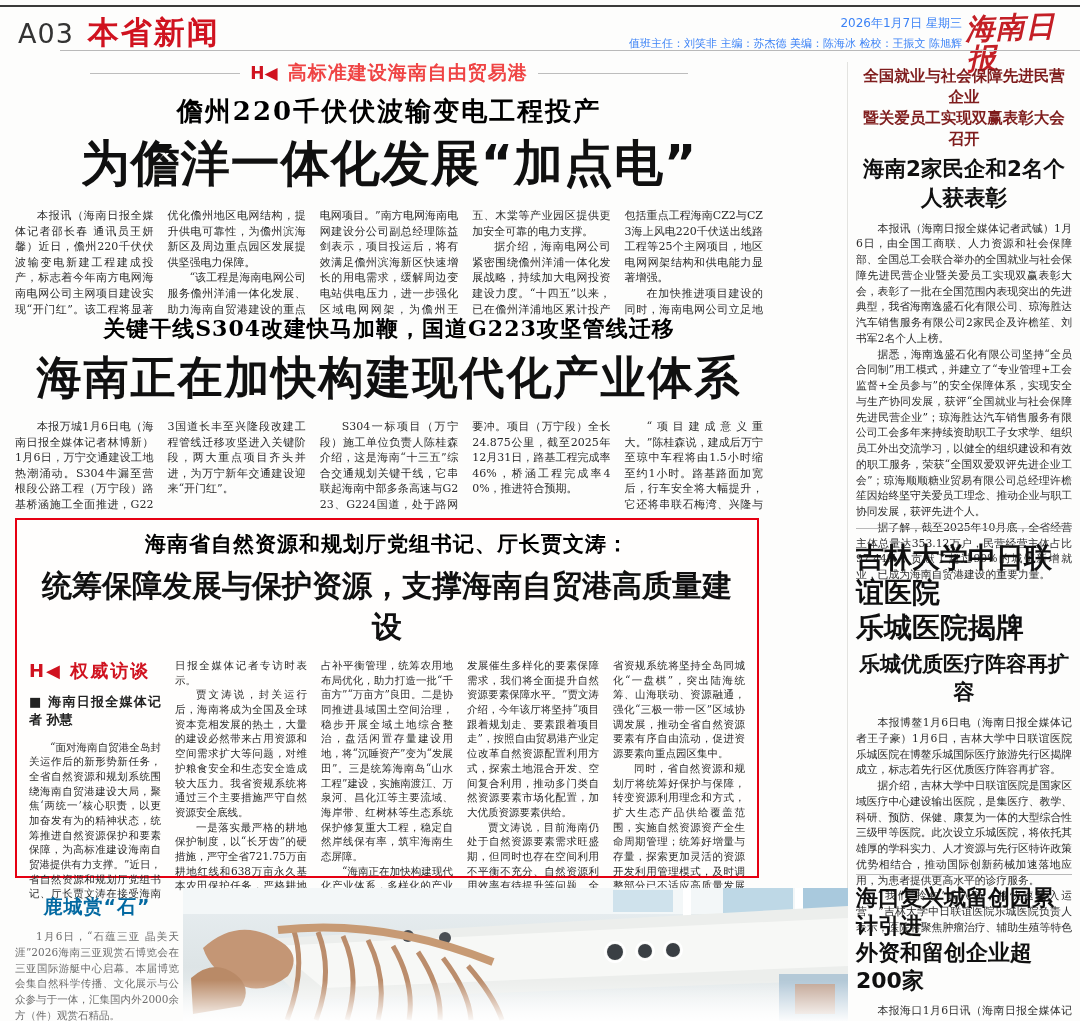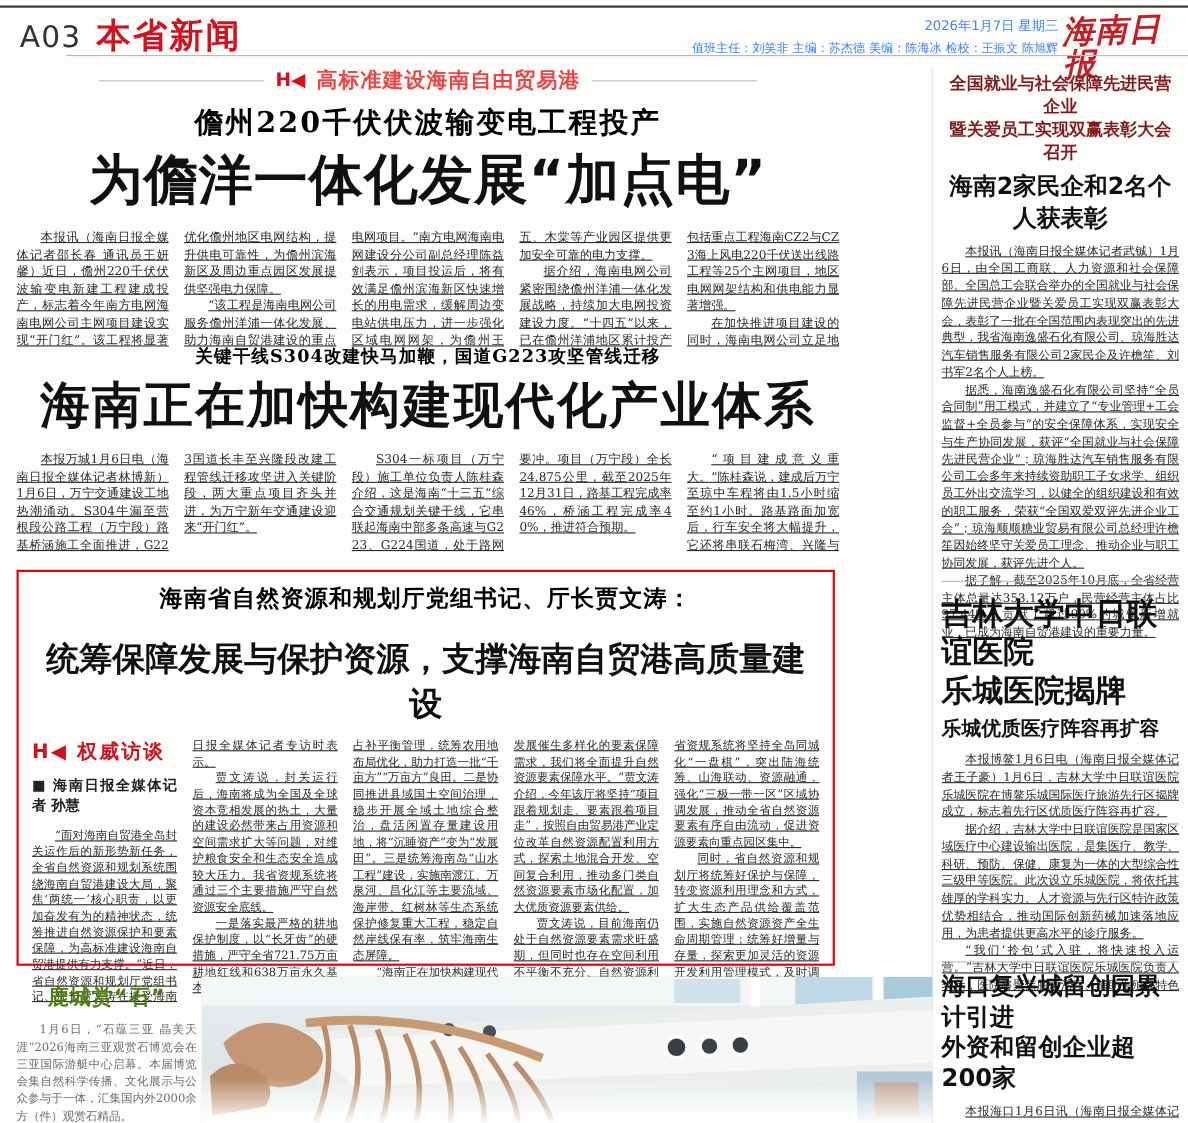--- a/index.html
+++ b/index.html
@@ -23,64 +23,64 @@
   .v-divider{left:847px;top:62px;width:1px;height:959px;background:#e3e3e0;}
 
   
   .kicker-row{display:flex;align-items:center;justify-content:center;gap:10px;}
   .kicker-line{flex:0 0 150px;height:1px;background:#bdbdbd;}
   .logo-mark{color:#d0121f;font-weight:900;font-family:"DejaVu Sans",sans-serif;font-size:17px;}
   .kicker-red{color:#ef4444;font-weight:900;font-size:19px;font-family:"DejaVu Sans",sans-serif;letter-spacing:1px;}
   .subhead-serif{font-weight:bold;text-align:center;color:#000;}
   .headline{font-family:"DejaVu Sans","Liberation Sans",sans-serif;font-weight:900;text-align:center;color:#101010;}
   .body-text{font-size:11px;line-height:1.42;text-align:justify;word-break:break-all;color:#2b2b2b;overflow:hidden;}
-  .body-text p{margin:0;text-indent:2em;text-decoration:underline;}
+  .body-text p{margin:0;text-indent:2em;}
   .cols5{column-count:5;column-gap:14px;}
 
   
   .a1{left:15px;top:60px;width:748px;}
   .a1 .subhead-serif{font-size:26px;margin-top:8px;letter-spacing:2px;}
   .a1 .headline{font-size:49px;margin-top:2px;letter-spacing:1px;}
   .a1 .body-text{margin-top:11px;height:122px;}
 
   .a2{left:15px;top:314px;width:748px;}
-  .a2 .subhead-serif{font-size:16px;letter-spacing:1px;}
+  .a2 .subhead-serif{font-size:22px;letter-spacing:1px;}
   .a2 .headline{font-size:45px;margin-top:4px;letter-spacing:2px;}
   .a2 .body-text{margin-top:11px;height:108px;}
 
   .redbox{left:15px;top:518px;width:744px;height:360px;border:2.5px solid #e60012;
           box-sizing:border-box;background:#fffefd;padding:10px 12px 8px 12px;}
   .redbox .subhead-serif{font-size:21px;letter-spacing:1px;}
-  .redbox .headline{font-size:30px;margin-top:21px;letter-spacing:0px;}
+  .redbox .headline{font-size:30px;margin-top:8px;letter-spacing:0px;}
   .redbox .body-text{margin-top:10px;height:248px;font-size:10.5px;line-height:1.4;}
   .interview-label{color:#d0121f;font-weight:900;font-family:"DejaVu Sans",sans-serif;
                    font-size:18px;letter-spacing:2px;margin-bottom:10px;}
   .interview-label .logo-mark{font-size:18px;}
   .byline{font-weight:bold;font-size:13px;color:#222;margin-bottom:10px;font-family:"DejaVu Sans",sans-serif;}
 
   
   .r-col{left:856px;width:216px;}
   .r1{top:66px;}
   .r1 .r-kicker{font-size:15.5px;font-weight:bold;text-align:center;line-height:1.35;color:#7f1d1d;}
   .r1 .headline{font-size:21.5px;margin-top:4px;}
   .r1 .body-text{margin-top:9px;height:365px;font-size:10.8px;line-height:1.46;}
   .rule-r1{left:856px;top:528px;width:216px;}
   .r2{top:540px;}
   .r2 .headline{text-align:left;font-size:28px;line-height:1.25;}
-  .r2 .r-subhead{font-size:18px;font-weight:bold;margin-top:5px;color:#111;}
+  .r2 .r-subhead{font-size:21px;font-weight:bold;margin-top:5px;color:#111;text-align:center;}
   .r2 .body-text{margin-top:9px;height:222px;font-size:10.8px;line-height:1.46;}
   .rule-r2{left:856px;top:874px;width:216px;}
   .r3{top:884px;}
   .r3 .headline{text-align:left;font-size:22px;line-height:1.25;}
   .r3 .body-text{margin-top:9px;height:78px;font-size:10.8px;line-height:1.46;}
 
   
   .photo-story{left:15px;top:894px;width:164px;height:127px;overflow:hidden;}
   .photo-title{font-family:"DejaVu Sans",sans-serif;font-weight:900;font-size:19px;
-               text-align:center;color:#4d7c0f;letter-spacing:1px;}
+               text-align:center;color:#0369a1;letter-spacing:1px;}
   .photo-caption{margin-top:9px;font-size:10.5px;line-height:1.5;text-align:justify;
                  word-break:break-all;color:#6d6d6d;}
   .photo-caption p{margin:0;text-indent:2em;}
 
   .photo-box{left:183px;top:888px;width:665px;height:133px;overflow:hidden;background:#eef2f3;}
 </style>
 </head>
 <body>
 
 <div class="page">

